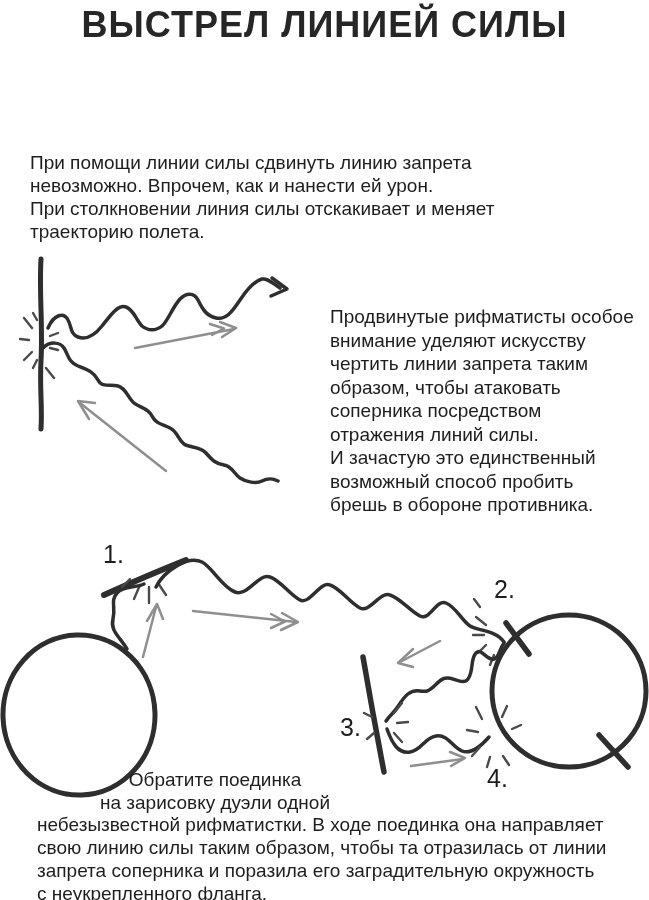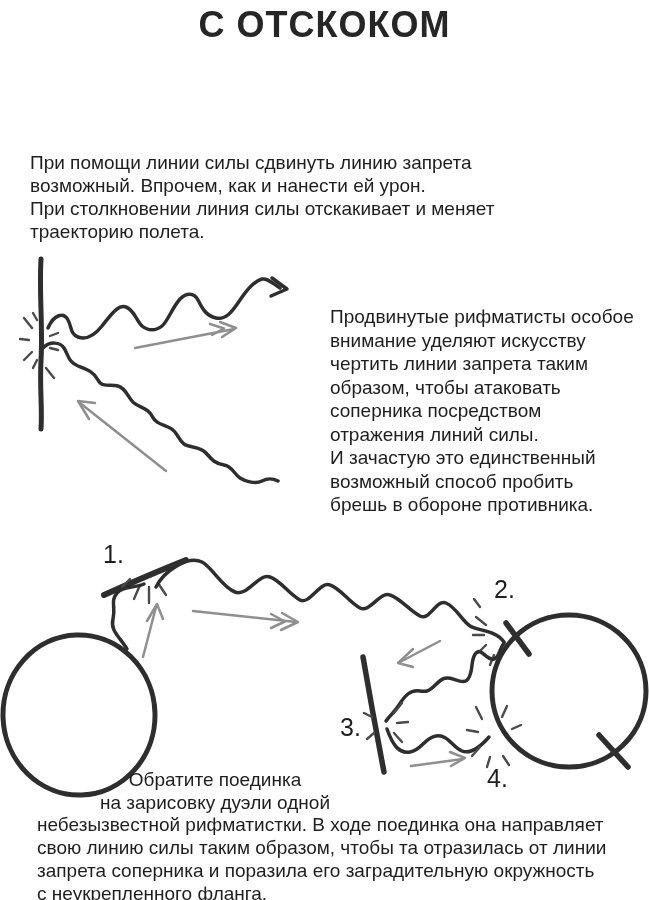--- a/index.html
+++ b/index.html
@@ -54,25 +54,25 @@
   .w-wave{stroke-width:3.5px;}
   .w-burst{stroke-width:2.4px;}
   .arrow{stroke:#8f8f8f;stroke-width:2.5px;}
 </style>
 </head>
 <body>
 
 <div class="page">
 
   <div class="title">
-    <div>С ОТСКОКОМ</div>
+    <div>ВЫСТРЕЛ ЛИНИЕЙ СИЛЫ</div>
   </div>
 
   <div class="bodytext intro">При помощи линии силы сдвинуть линию запрета
-возможный. Впрочем, как и нанести ей урон.
+невозможно. Впрочем, как и нанести ей урон.
 При столкновении линия силы отскакивает и меняет
 траекторию полета.</div>
 
   <svg class="diag-top" width="310" height="248" viewBox="0 0 310 248">
     <g>
       <path class="ink w-wall" d="M31,9 C29,42 33,78 31,110 C29.5,140 32.5,158 31,179"></path>
     </g>
     <g class="ink-soft w-burst">
       <path d="M22,78 L14,68"></path>
       <path d="M19,90 L10,89"></path>

